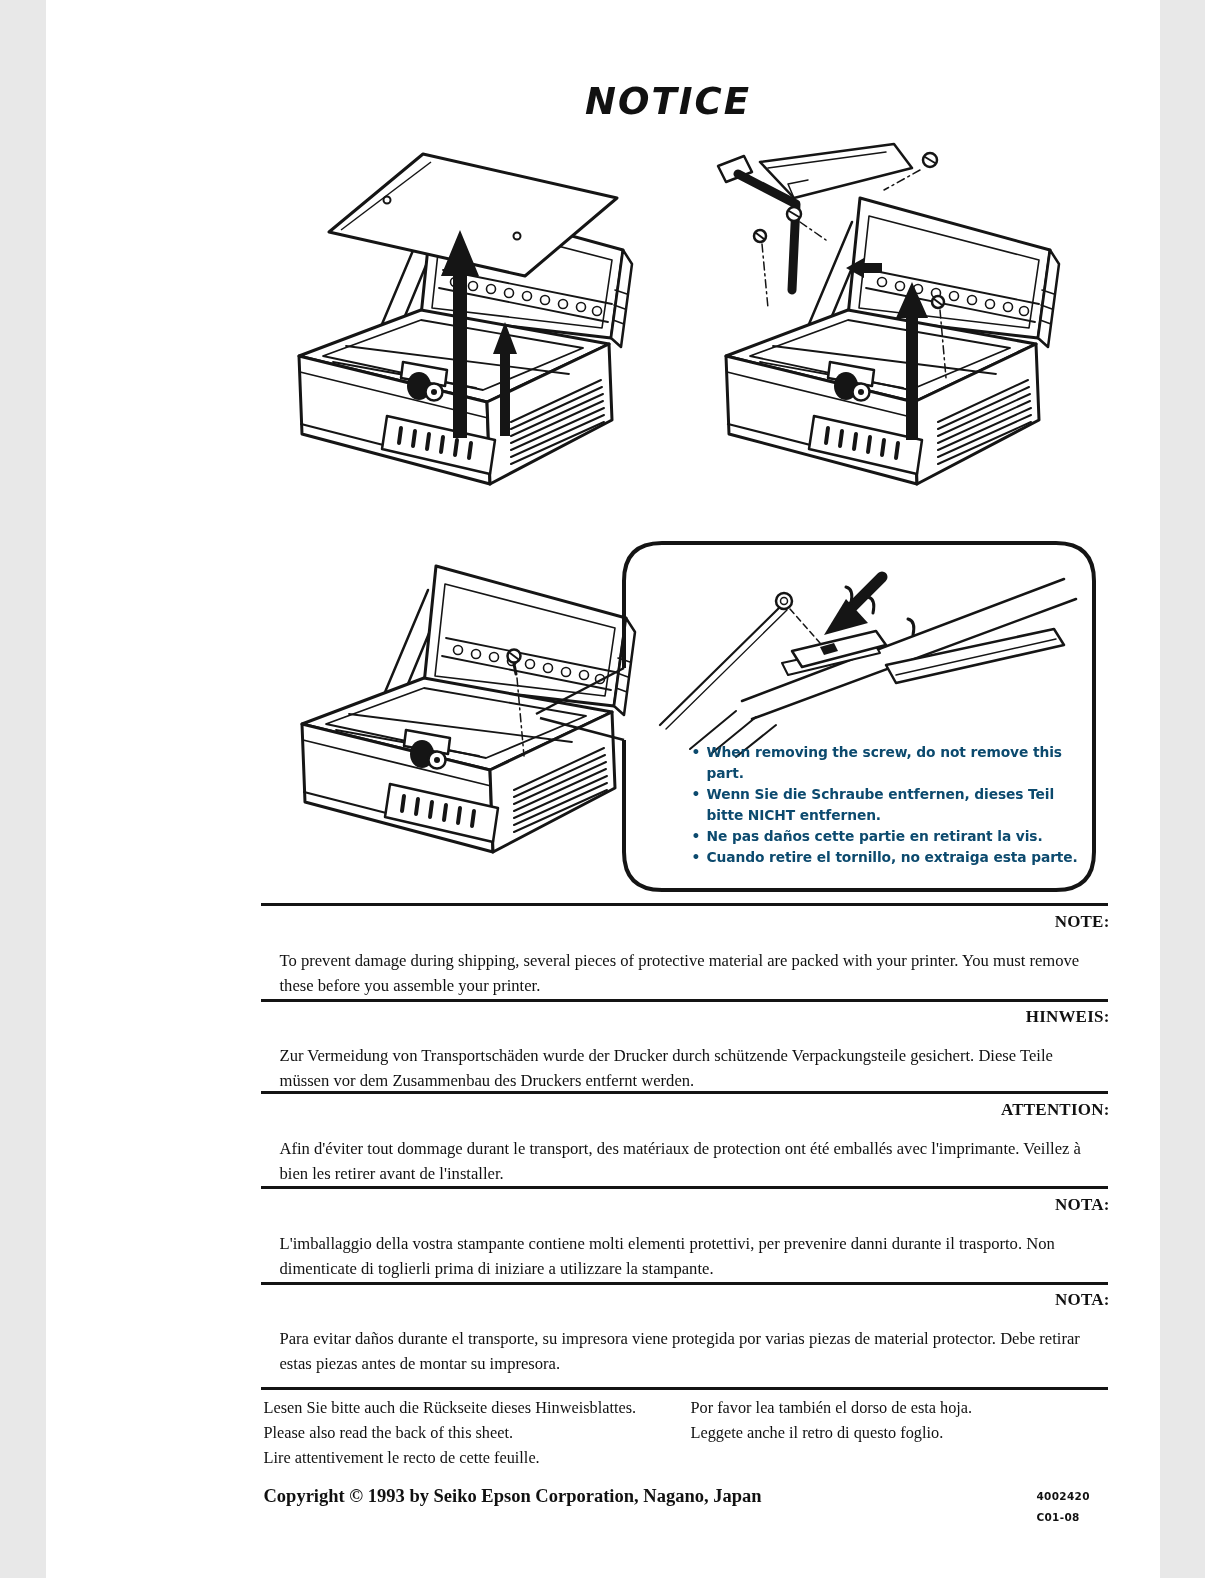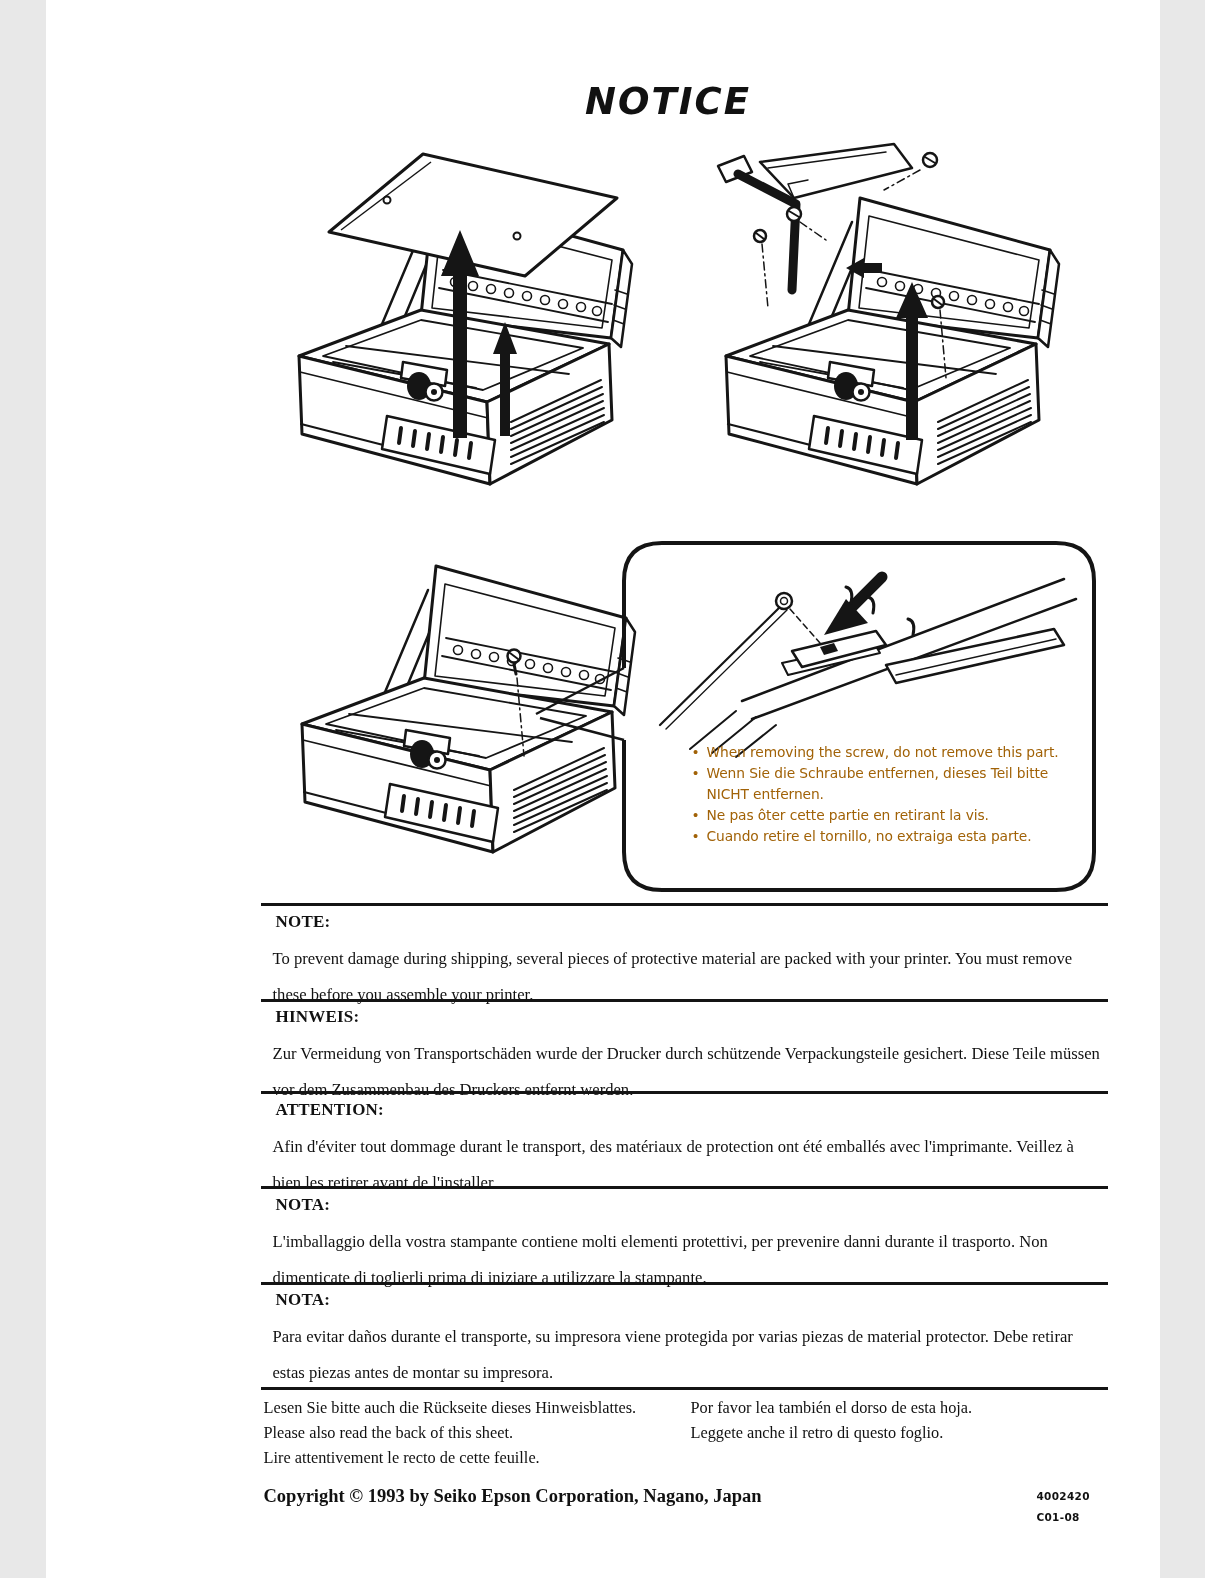--- a/index.html
+++ b/index.html
@@ -9,26 +9,26 @@
     font-family:"Liberation Serif", serif;
   }
   .title{
     position:absolute;left:0;top:80px;width:1205px;text-align:center;
     font-family:"DejaVu Sans", sans-serif;font-weight:bold;font-style:italic;
     font-size:37px;letter-spacing:2px;transform:translateX(20px);
   }
   .art{position:absolute;left:0;top:0;}
   .rule{position:absolute;left:215px;width:847px;height:2.5px;background:#141414;}
   .sec{position:absolute;left:218px;width:846px;}
-  .sec h3{margin:0 0 4px 12px;font-size:17px;font-weight:bold;letter-spacing:0.2px;}
-  .sec p{margin:9px;font-size:16.6px;line-height:36px;}
+  .sec h3{margin:0 0 4px 4px;font-size:17px;font-weight:bold;letter-spacing:0.2px;text-align:right;}
+  .sec p{margin:16px;font-size:16.6px;line-height:25px;}
   .bullets{
     position:absolute;left:644px;top:742px;width:404px;
-    font-family:"DejaVu Sans", sans-serif;font-weight:normal;
-    font-size:13.8px;line-height:21px;letter-spacing:-0.1px;color:#a16207;
+    font-family:"DejaVu Sans", sans-serif;font-weight:bold;
+    font-size:13.8px;line-height:21px;letter-spacing:-0.1px;color:#0c4a6e;
   }
   .bullets ul{margin:0;padding:0;list-style:none;}
   .bullets li{position:relative;padding-left:17px;}
   .bullets li::before{content:"\2022";position:absolute;left:2px;}
   .foot-col{position:absolute;font-size:16.3px;line-height:25px;}
   .foot-col p{margin:0;}
   .copyright{position:absolute;left:218px;top:1486px;font-size:18.5px;font-weight:bold;}
   .partnums{
     position:absolute;left:983px;top:1482px;
     font-family:"DejaVu Sans", sans-serif;font-weight:bold;
@@ -203,21 +203,21 @@
       <path d="M222,44 q8,2 5,16" stroke-width="3"></path>
       <path d="M244,54 q8,2 5,16" stroke-width="3"></path>
       <path d="M284,76 q8,2 5,16" stroke-width="3"></path>
     </g>
   </svg>
 
   <div class="bullets">
     <ul>
       <li>When removing the screw, do not remove this part.</li>
       <li>Wenn Sie die Schraube entfernen, dieses Teil bitte NICHT entfernen.</li>
-      <li>Ne pas ôter cette partie en retirant la vis.</li>
+      <li>Ne pas daños cette partie en retirant la vis.</li>
       <li>Cuando retire el tornillo, no extraiga esta parte.</li>
     </ul>
   </div>
 
   <div class="rule" style="top:903px"></div>
 
   <div class="sec" style="top:912px">
     <h3>NOTE:</h3>
     <p>To prevent damage during shipping, several pieces of protective material are packed with your printer. You must remove these before you assemble your printer.</p>
   </div>

